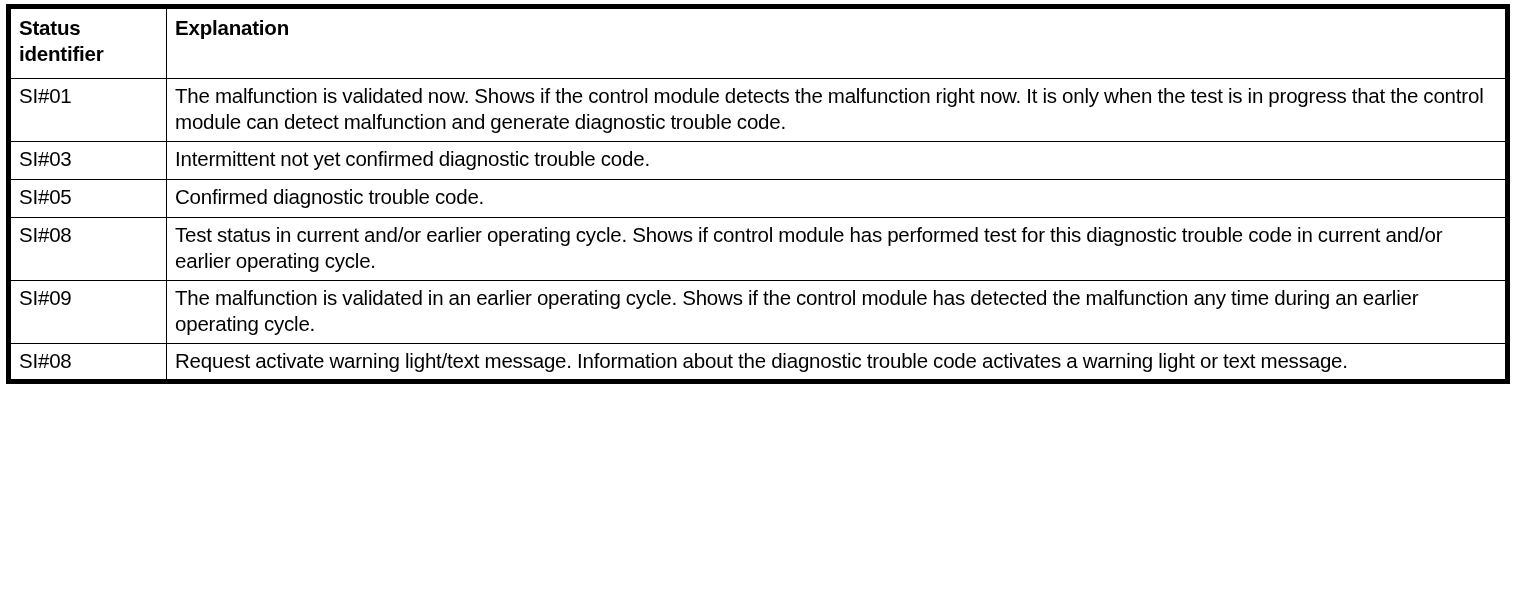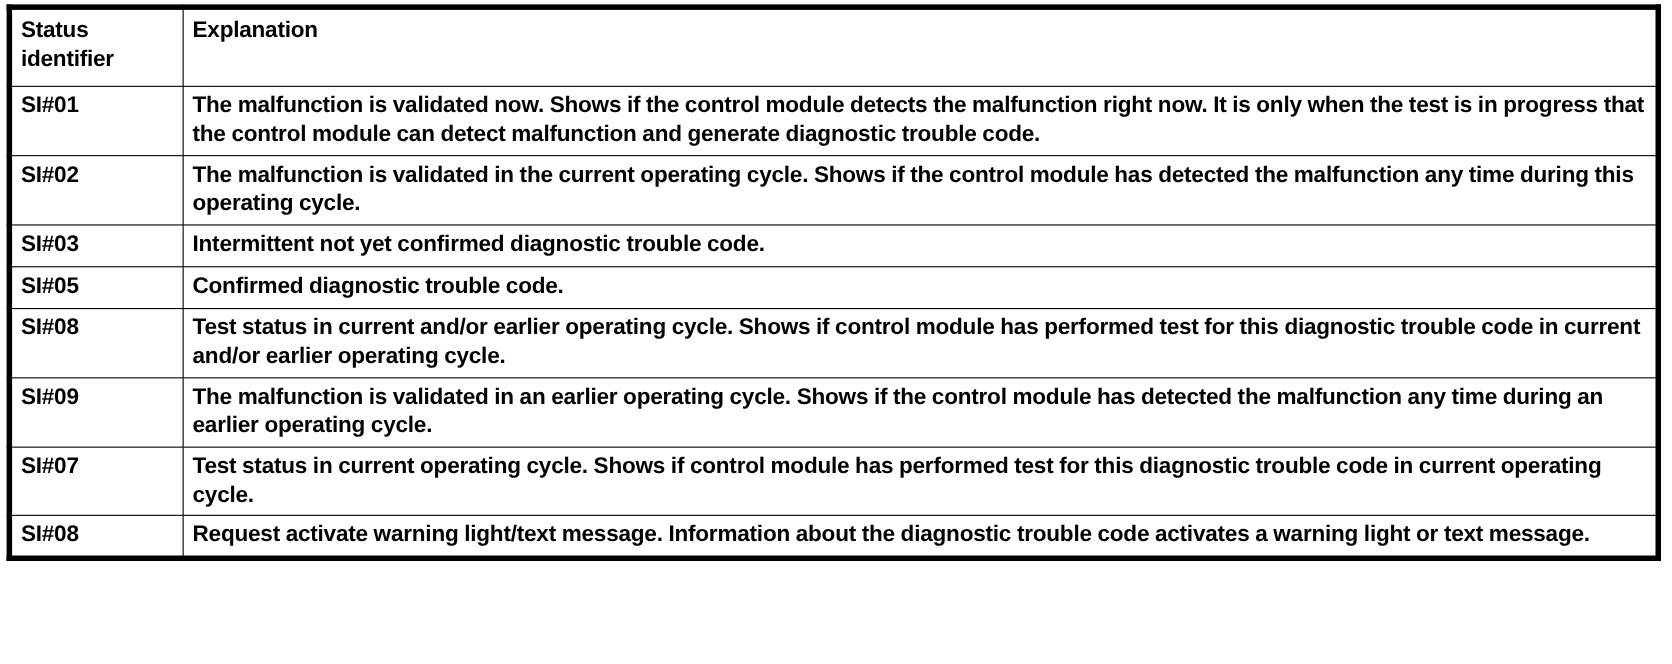--- a/index.html
+++ b/index.html
@@ -36,21 +36,21 @@
 
   table.status-table th,
   table.status-table td {
     border: 1px solid #000000;
     vertical-align: top;
     text-align: left;
     padding: 4px 8px 5px 8px;
     font-size: 20.5px;
     line-height: 1.29;
     letter-spacing: -0.2px;
-    font-weight: bold;
+    font-weight: normal;
     word-spacing: -0.3px;
   }
 
   table.status-table thead th {
     font-weight: bold;
     padding-top: 6px;
     padding-bottom: 6px;
   }
 
   
@@ -88,42 +88,34 @@
         </th>
         <th class="cell-expl">Explanation</th>
       </tr>
     </thead>
     <tbody>
       <tr>
         <td class="cell-id">SI#01</td>
         <td class="cell-expl">The malfunction is validated now. Shows if the control module detects the malfunction right now. It is only when the test is in progress that the control module can detect malfunction and generate diagnostic trouble code.</td>
       </tr>
       <tr>
-        <td class="cell-id">SI#02</td>
-        <td class="cell-expl">The malfunction is validated in the current operating cycle. Shows if the control module has detected the malfunction any time during this operating cycle.</td>
-      </tr>
-      <tr>
         <td class="cell-id">SI#03</td>
         <td class="cell-expl">Intermittent not yet confirmed diagnostic trouble code.</td>
       </tr>
       <tr>
         <td class="cell-id">SI#05</td>
         <td class="cell-expl">Confirmed diagnostic trouble code.</td>
       </tr>
       <tr>
         <td class="cell-id">SI#08</td>
         <td class="cell-expl">Test status in current and/or earlier operating cycle. Shows if control module has performed test for this diagnostic trouble code in current and/or earlier operating cycle.</td>
       </tr>
       <tr>
         <td class="cell-id">SI#09</td>
         <td class="cell-expl">The malfunction is validated in an earlier operating cycle. Shows if the control module has detected the malfunction any time during an earlier operating cycle.</td>
       </tr>
       <tr>
-        <td class="cell-id">SI#07</td>
-        <td class="cell-expl">Test status in current operating cycle. Shows if control module has performed test for this diagnostic trouble code in current operating cycle.</td>
-      </tr>
-      <tr>
         <td class="cell-id">SI#08</td>
         <td class="cell-expl">Request activate warning light/text message. Information about the diagnostic trouble code activates a warning light or text message.</td>
       </tr>
     </tbody>
   </table>
 </div>
 
 </body></html>

